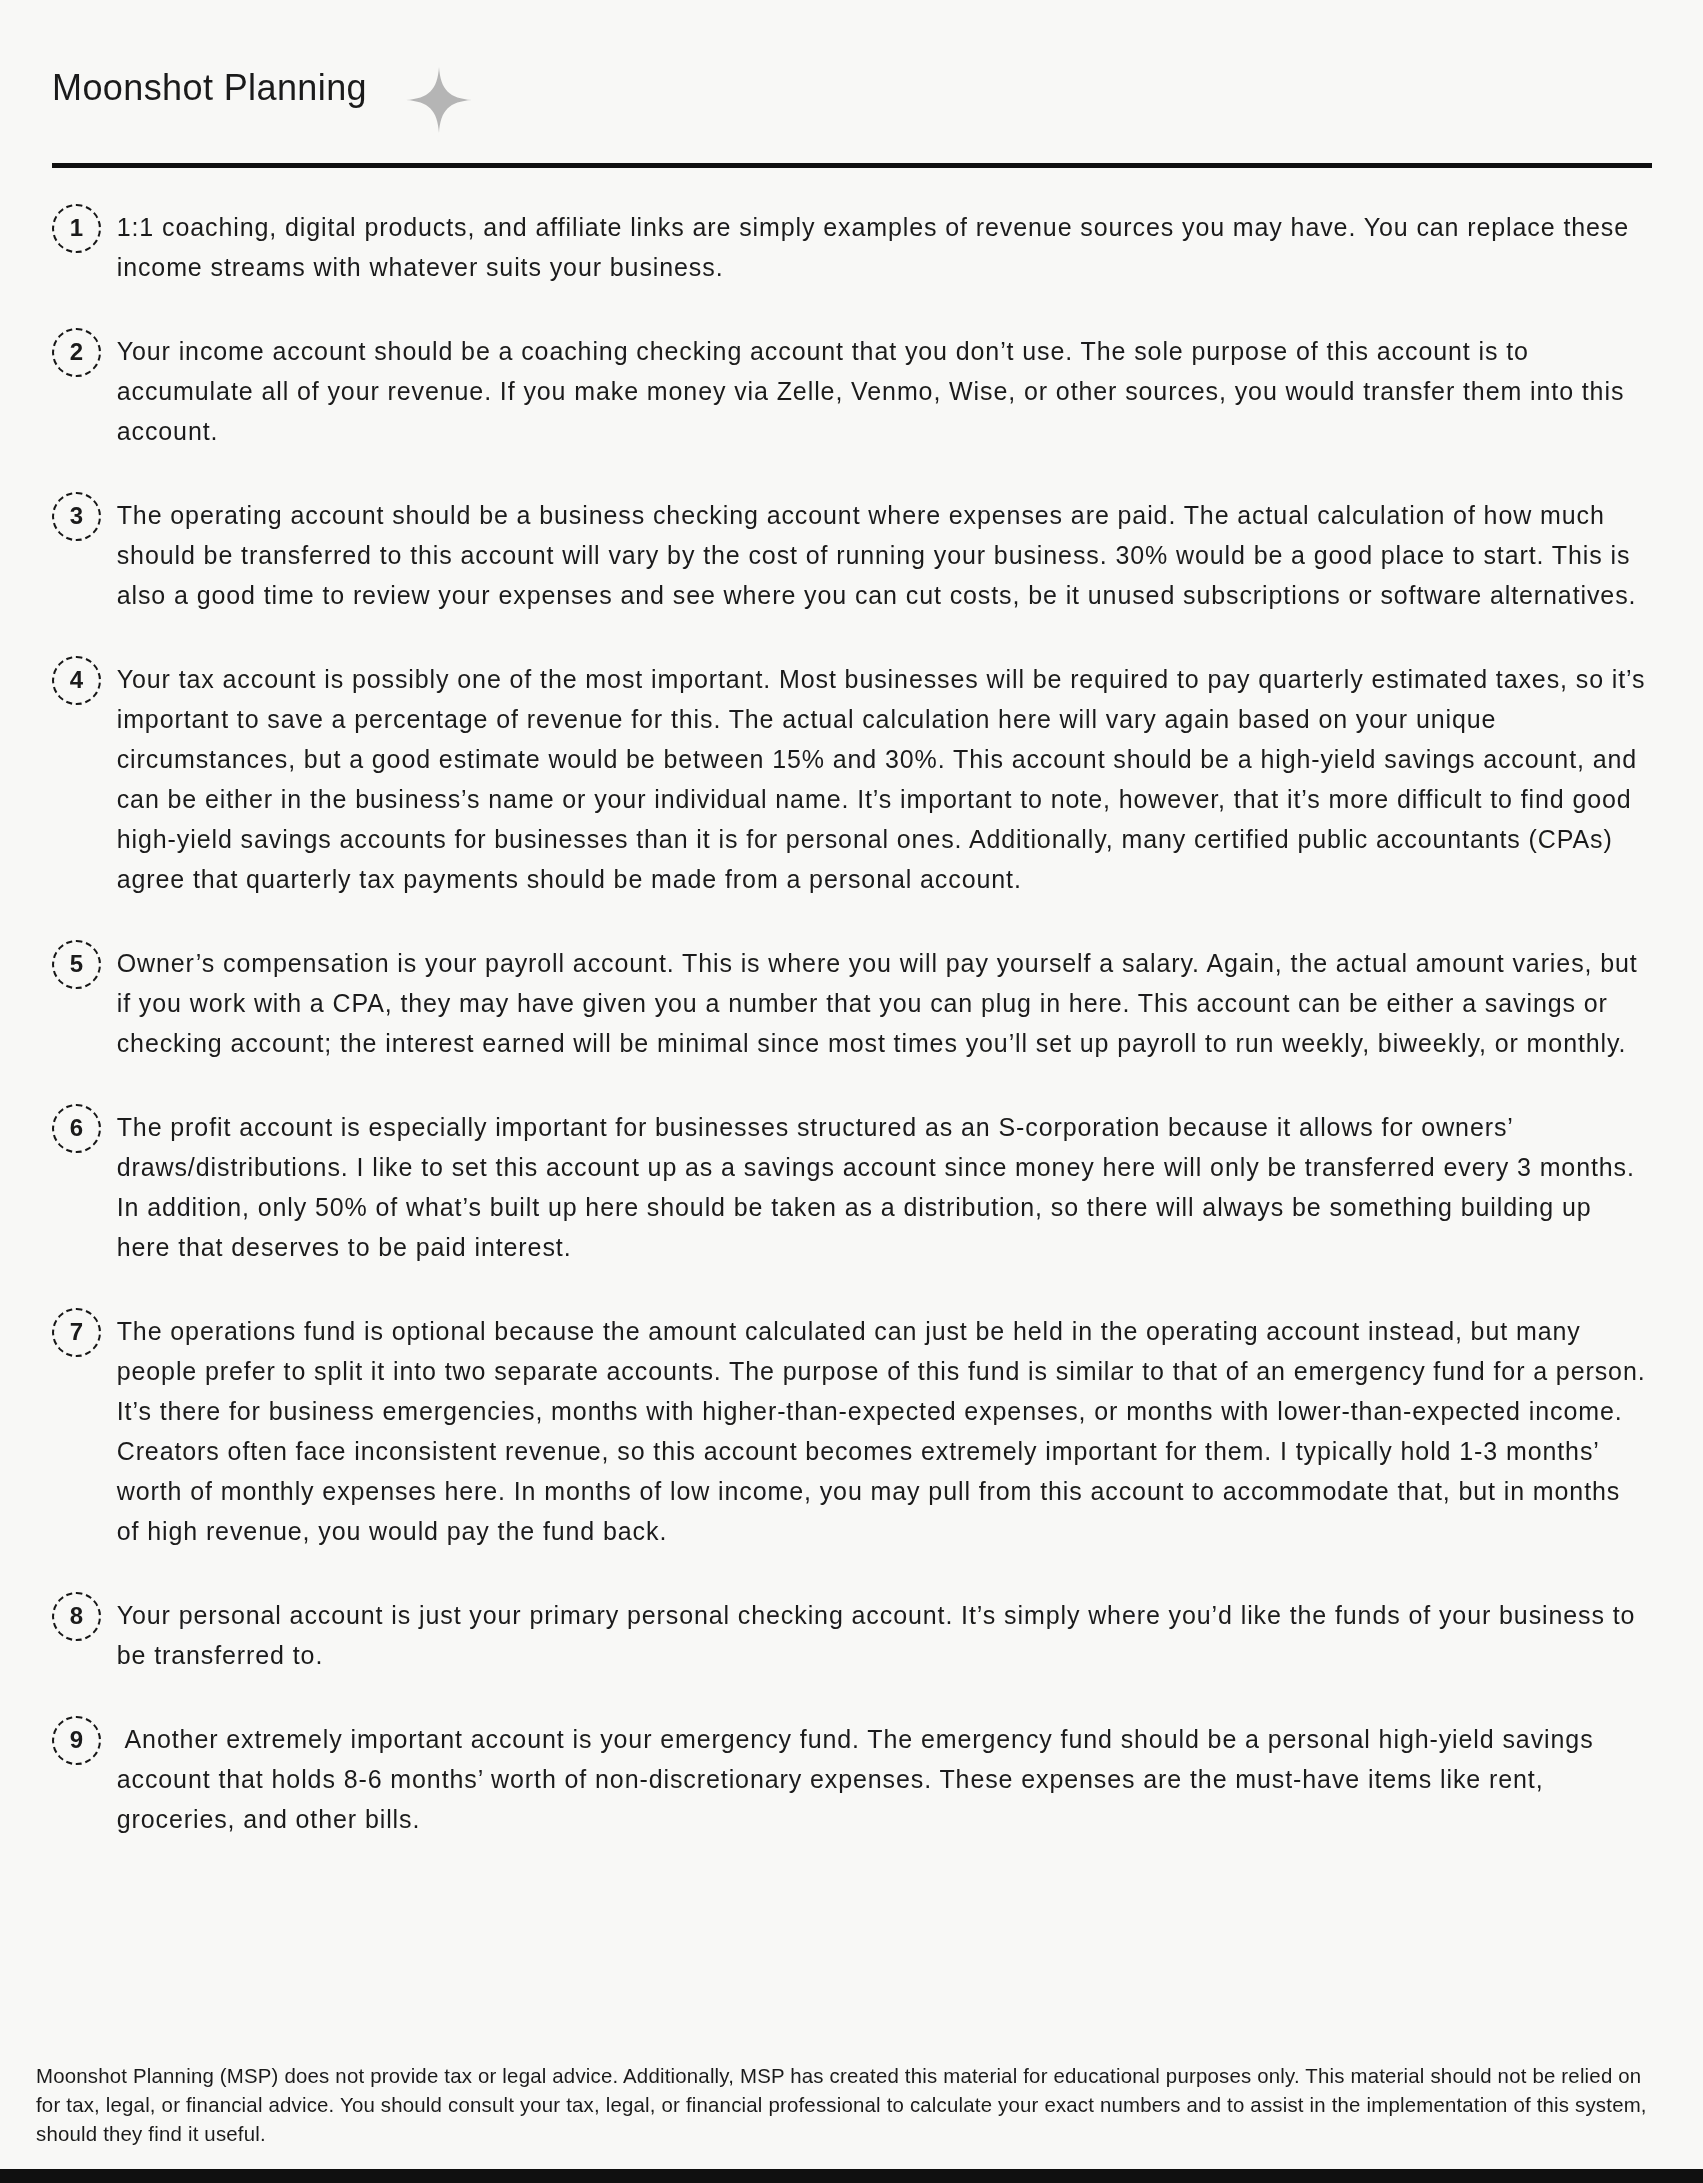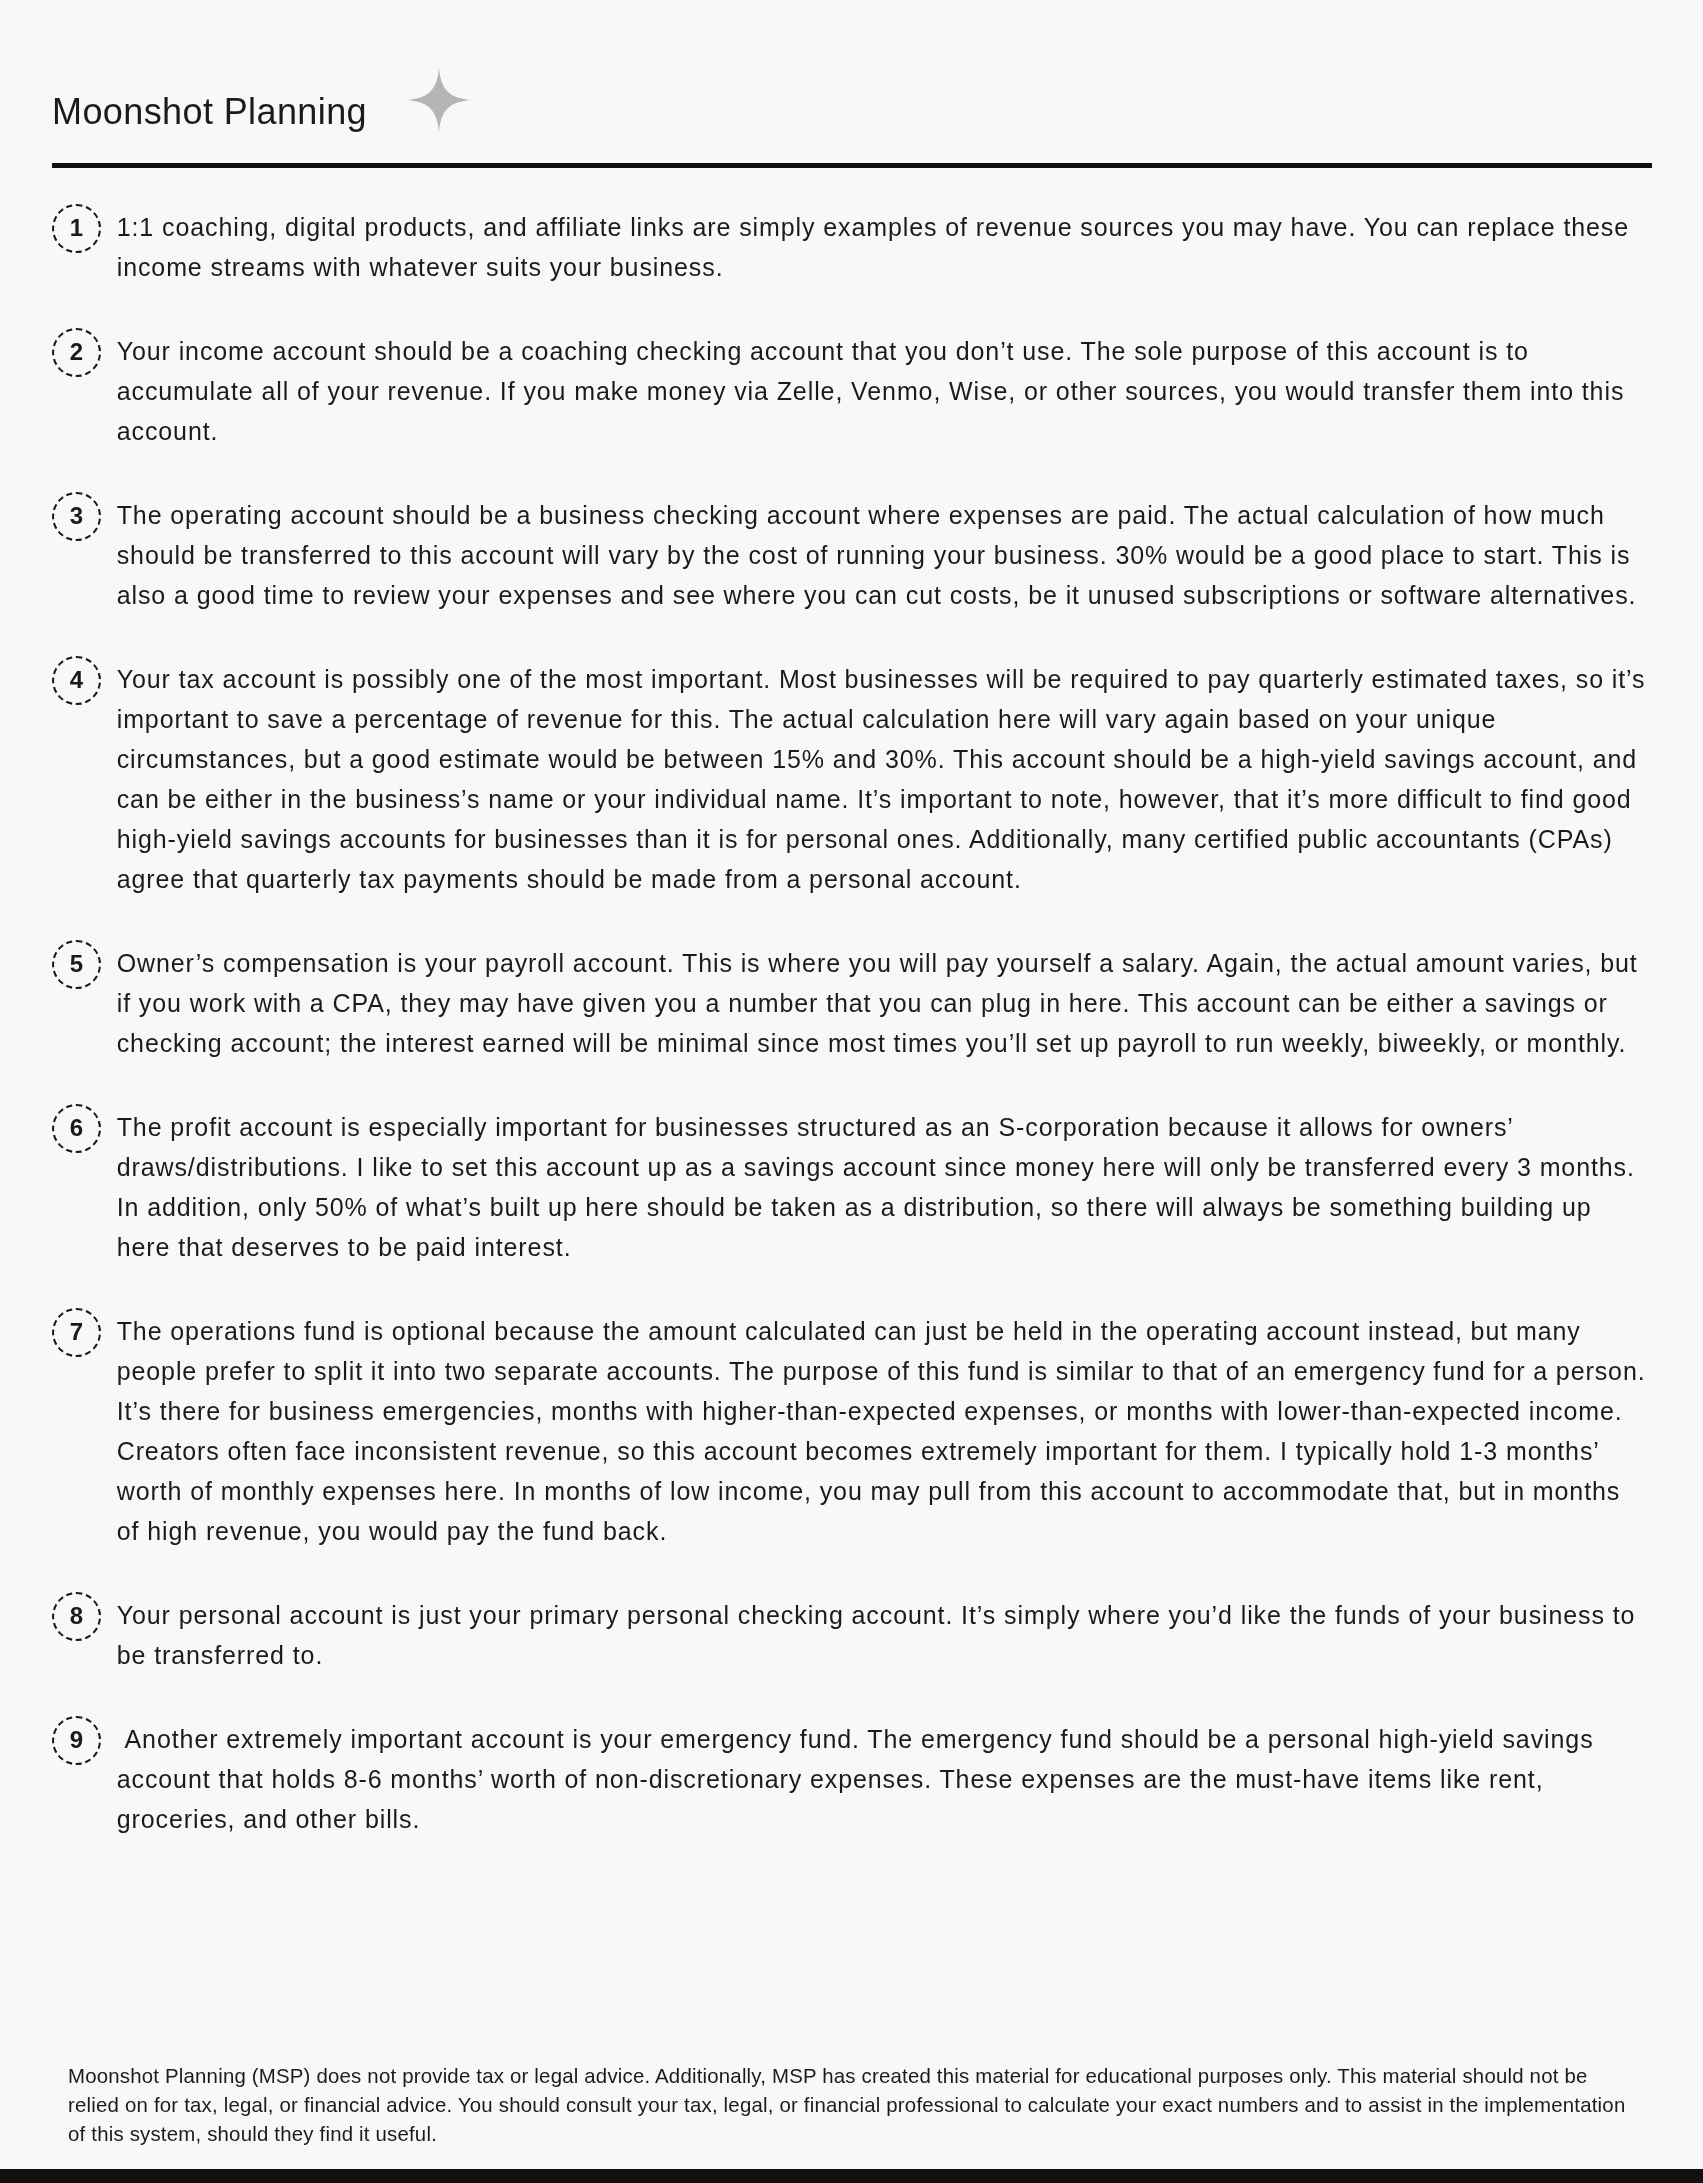--- a/index.html
+++ b/index.html
@@ -12,21 +12,21 @@
   .page {
     width: 1704px;
     height: 2183px;
     background: #f8f8f6;
     display: flex;
     flex-direction: column;
     overflow: hidden;
   }
   .header {
     display: flex;
-    align-items: flex-end;
+    align-items: flex-start;
     padding: 0 52px;
     margin-top: 67px;
   }
   .brand {
     font-size: 36px;
     font-weight: 500;
     letter-spacing: 0.4px;
     white-space: nowrap;
   }
   .sparkle {
@@ -73,21 +73,21 @@
   }
   .text {
     font-size: 25px;
     line-height: 40px;
     letter-spacing: 0.9px;
     max-width: 1534px;
     white-space: pre-wrap;
   }
   .disclaimer {
     margin-top: auto;
-    padding: 0 68px;
+    padding: 0 36px;
     font-size: 20.4px;
     line-height: 29px;
     letter-spacing: 0.2px;
     margin-bottom: 20.4px;
   }
   .bottom-bar {
     height: 14px;
     background: #101010;
     flex: 0 0 auto;
   }

